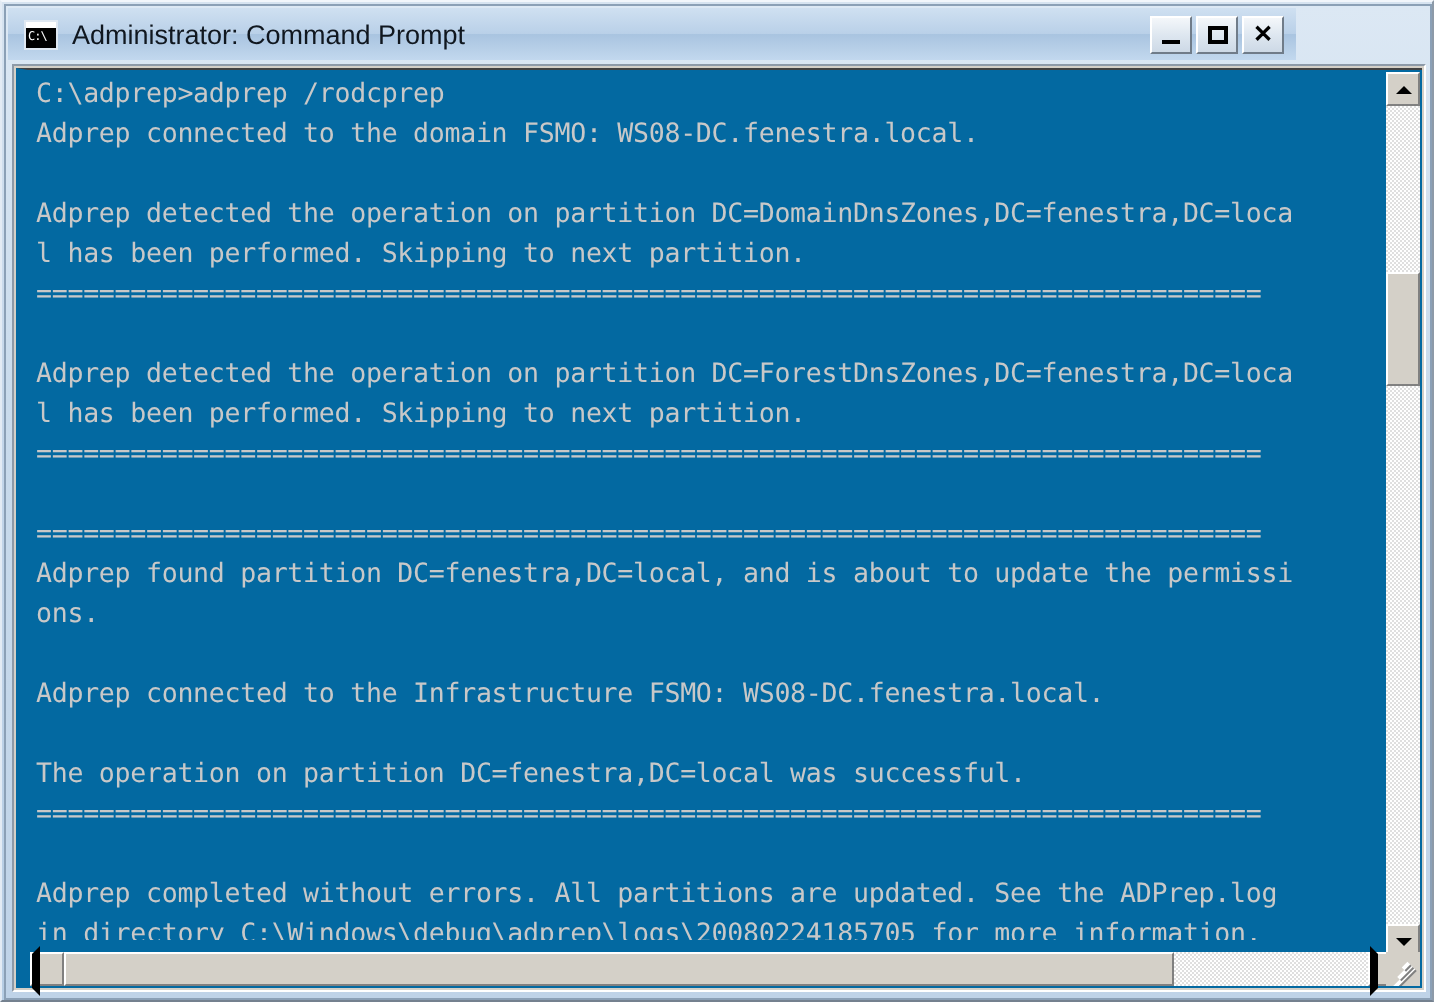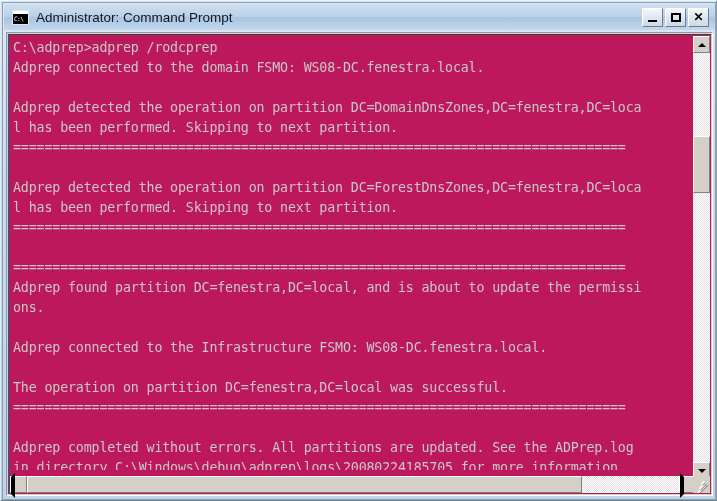--- a/index.html
+++ b/index.html
@@ -35,21 +35,21 @@
     height: 498px;
     box-sizing: border-box;
     border: 1px solid #8ba0b6;
     background: linear-gradient(to bottom, #dce8f4 0%, #c9dbec 40%, #bfd3e8 100%);
   }
 
   
   #titlebar {
     position: absolute;
     left: 3px; top: 3px;
-    width: 711px;
+    width: 644px;
     height: 26px;
     display: flex;
     align-items: center;
     background: linear-gradient(to bottom, #cfe0f1 0%, #b9d0e8 50%, #a9c4e0 51%, #c2d8ee 100%);
   }
   #app-icon {
     width: 17px; height: 15px;
     margin-left: 8px;
     background: #000000;
     border: 1px solid #dfe8f2;
@@ -139,23 +139,23 @@
     border-left: 1px solid #8d9aa8;
     border-right: 1px solid #ffffff;
     border-bottom: 1px solid #ffffff;
   }
   #console-outer {
     position: absolute;
     left: 1px; top: 1px;
     width: 703px;
     height: 460px;
     box-sizing: border-box;
-    background: #be185d;
+    background: #0369a1;
     border-top: 1px solid #424242;
-    border-left: 1px solid #0369a1;
+    border-left: 6px solid #0369a1;
   }
 
   
   #console-text {
     position: absolute;
     left: 4px;
     top: 3px;
     width: 682px;
     height: 432px;
     overflow: hidden;

